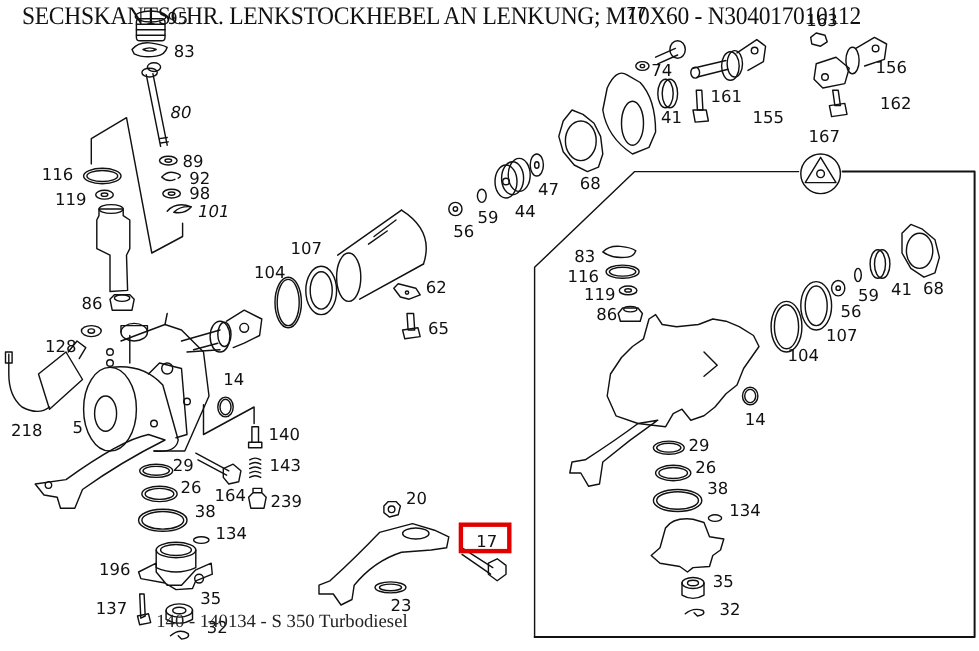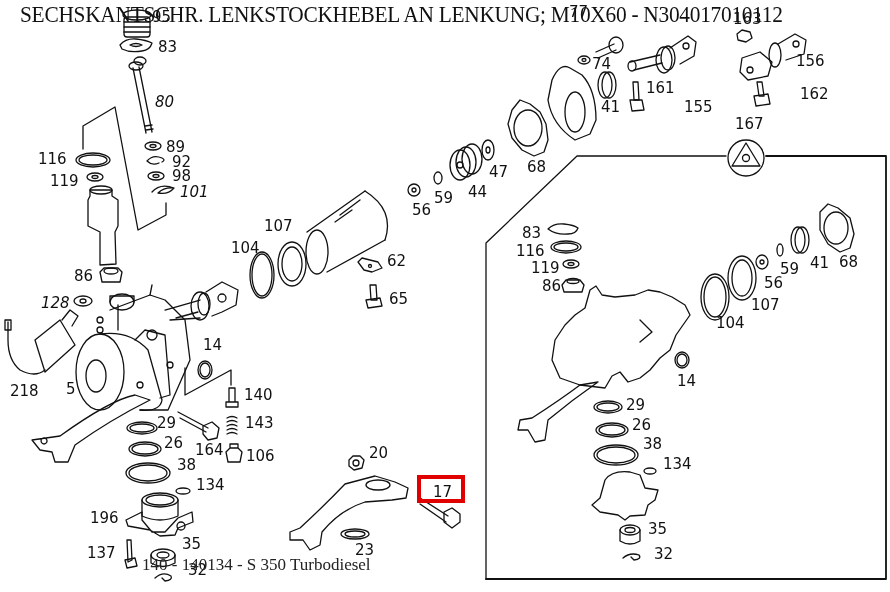--- a/index.html
+++ b/index.html
@@ -283,27 +283,27 @@
     <span class="lbl" style="left: 152px; top: 10px;">95</span>
     <span class="lbl" style="left: 158px; top: 40px;">83</span>
     <span class="lbl" style="left: 155px; top: 95px; font-style: italic;">80</span>
     <span class="lbl" style="left: 166px; top: 140px;">89</span>
     <span class="lbl" style="left: 172px; top: 155px;">92</span>
     <span class="lbl" style="left: 172px; top: 169px;">98</span>
     <span class="lbl" style="left: 180px; top: 185px; font-style: italic;">101</span>
     <span class="lbl" style="left: 38px; top: 152px;">116</span>
     <span class="lbl" style="left: 50px; top: 174px;">119</span>
     <span class="lbl" style="left: 74px; top: 269px;">86</span>
-    <span class="lbl" style="left: 41px; top: 296px; font-style: italic;">128</span>
+    <span class="lbl" style="left: 41px; top: 308px;">128</span>
     <span class="lbl" style="left: 10px; top: 384px;">218</span>
     <span class="lbl" style="left: 66px; top: 382px;">5</span>
     <span class="lbl" style="left: 203px; top: 338px;">14</span>
     <span class="lbl" style="left: 244px; top: 388px;">140</span>
     <span class="lbl" style="left: 245px; top: 416px;">143</span>
-    <span class="lbl" style="left: 246px; top: 449px;">106</span>
+    <span class="lbl" style="left: 246px; top: 449px;">239</span>
     <span class="lbl" style="left: 195px; top: 443px;">164</span>
     <span class="lbl" style="left: 157px; top: 416px;">29</span>
     <span class="lbl" style="left: 164px; top: 436px;">26</span>
     <span class="lbl" style="left: 177px; top: 458px;">38</span>
     <span class="lbl" style="left: 196px; top: 478px;">134</span>
     <span class="lbl" style="left: 90px; top: 511px;">196</span>
     <span class="lbl" style="left: 87px; top: 546px;">137</span>
     <span class="lbl" style="left: 182px; top: 537px;">35</span>
     <span class="lbl" style="left: 188px; top: 563px;">32</span>
     <span class="lbl" style="left: 369px; top: 446px;">20</span>

